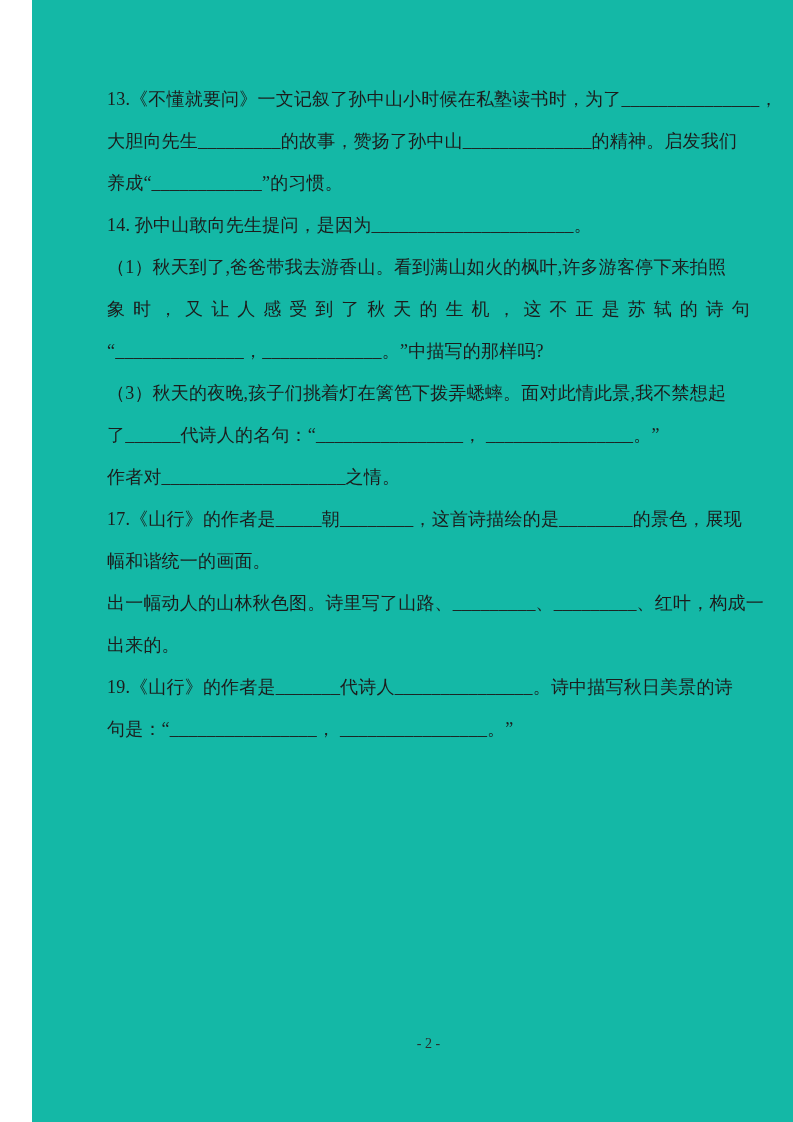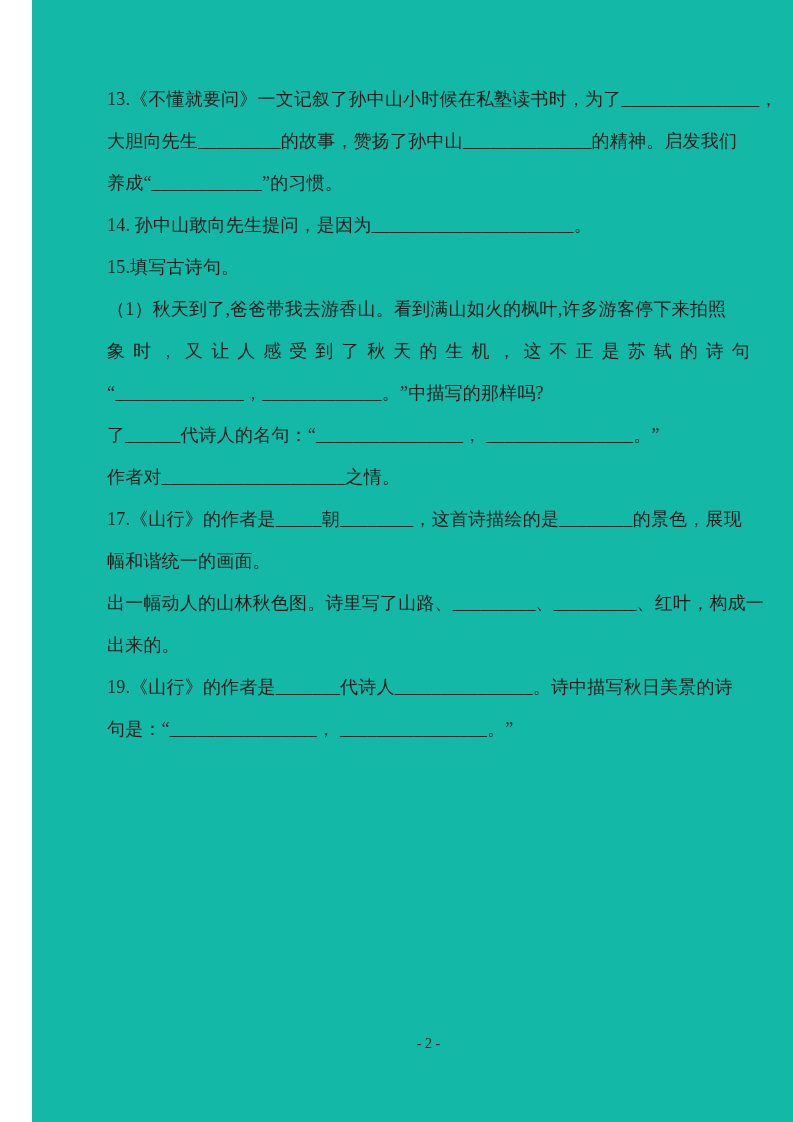--- a/index.html
+++ b/index.html
@@ -51,27 +51,27 @@
 
 <div class="page">
   <main class="content">
 
     <div class="line">13.《不懂就要问》一文记叙了孙中山小时候在私塾读书时，为了_______________，</div>
     <div class="line">大胆向先生_________的故事，赞扬了孙中山______________的精神。启发我们</div>
     <div class="line">养成“____________”的习惯。</div>
 
     <div class="line">14. 孙中山敢向先生提问，是因为______________________。</div>
 
-    <div class="line">15.填写古诗句。</div>
 
     <div class="line">（1）秋天到了,爸爸带我去游香山。看到满山如火的枫叶,许多游客停下来拍照</div>
 
     <div class="line stretch">象时，又让人感受到了秋天的生机，这不正是苏轼的诗句</div>
     <div class="line">“______________，_____________。”中描写的那样吗?</div>
 
+    <div class="line">（3）秋天的夜晚,孩子们挑着灯在篱笆下拨弄蟋蟀。面对此情此景,我不禁想起</div>
     <div class="line">了______代诗人的名句：“________________， ________________。”</div>
 
     <div class="line">作者对____________________之情。</div>
 
     <div class="line">17.《山行》的作者是_____朝________，这首诗描绘的是________的景色，展现</div>
     <div class="line">幅和谐统一的画面。</div>
     <div class="line">出一幅动人的山林秋色图。诗里写了山路、_________、_________、红叶，构成一</div>
 
     <div class="line">出来的。</div>
 

